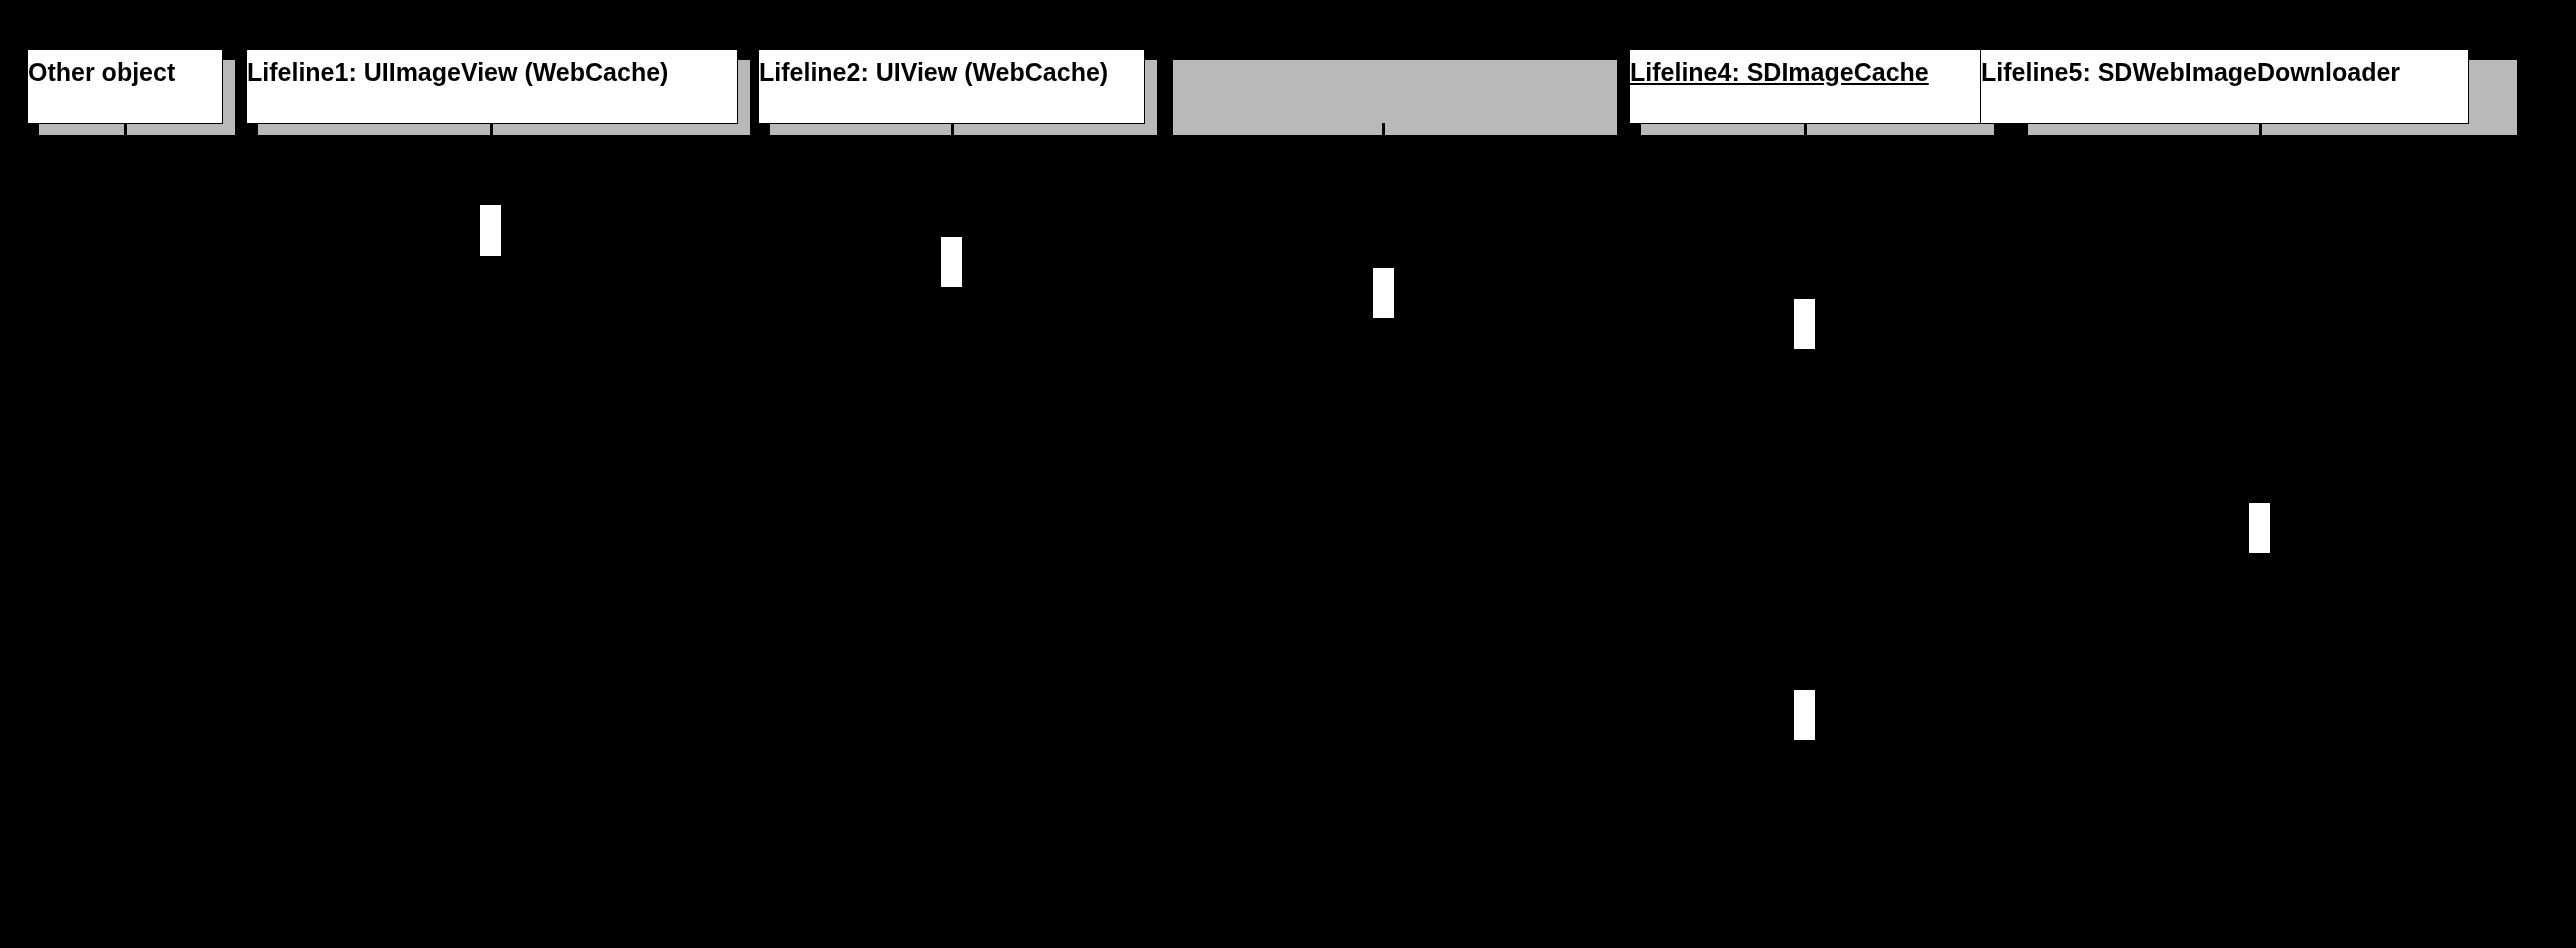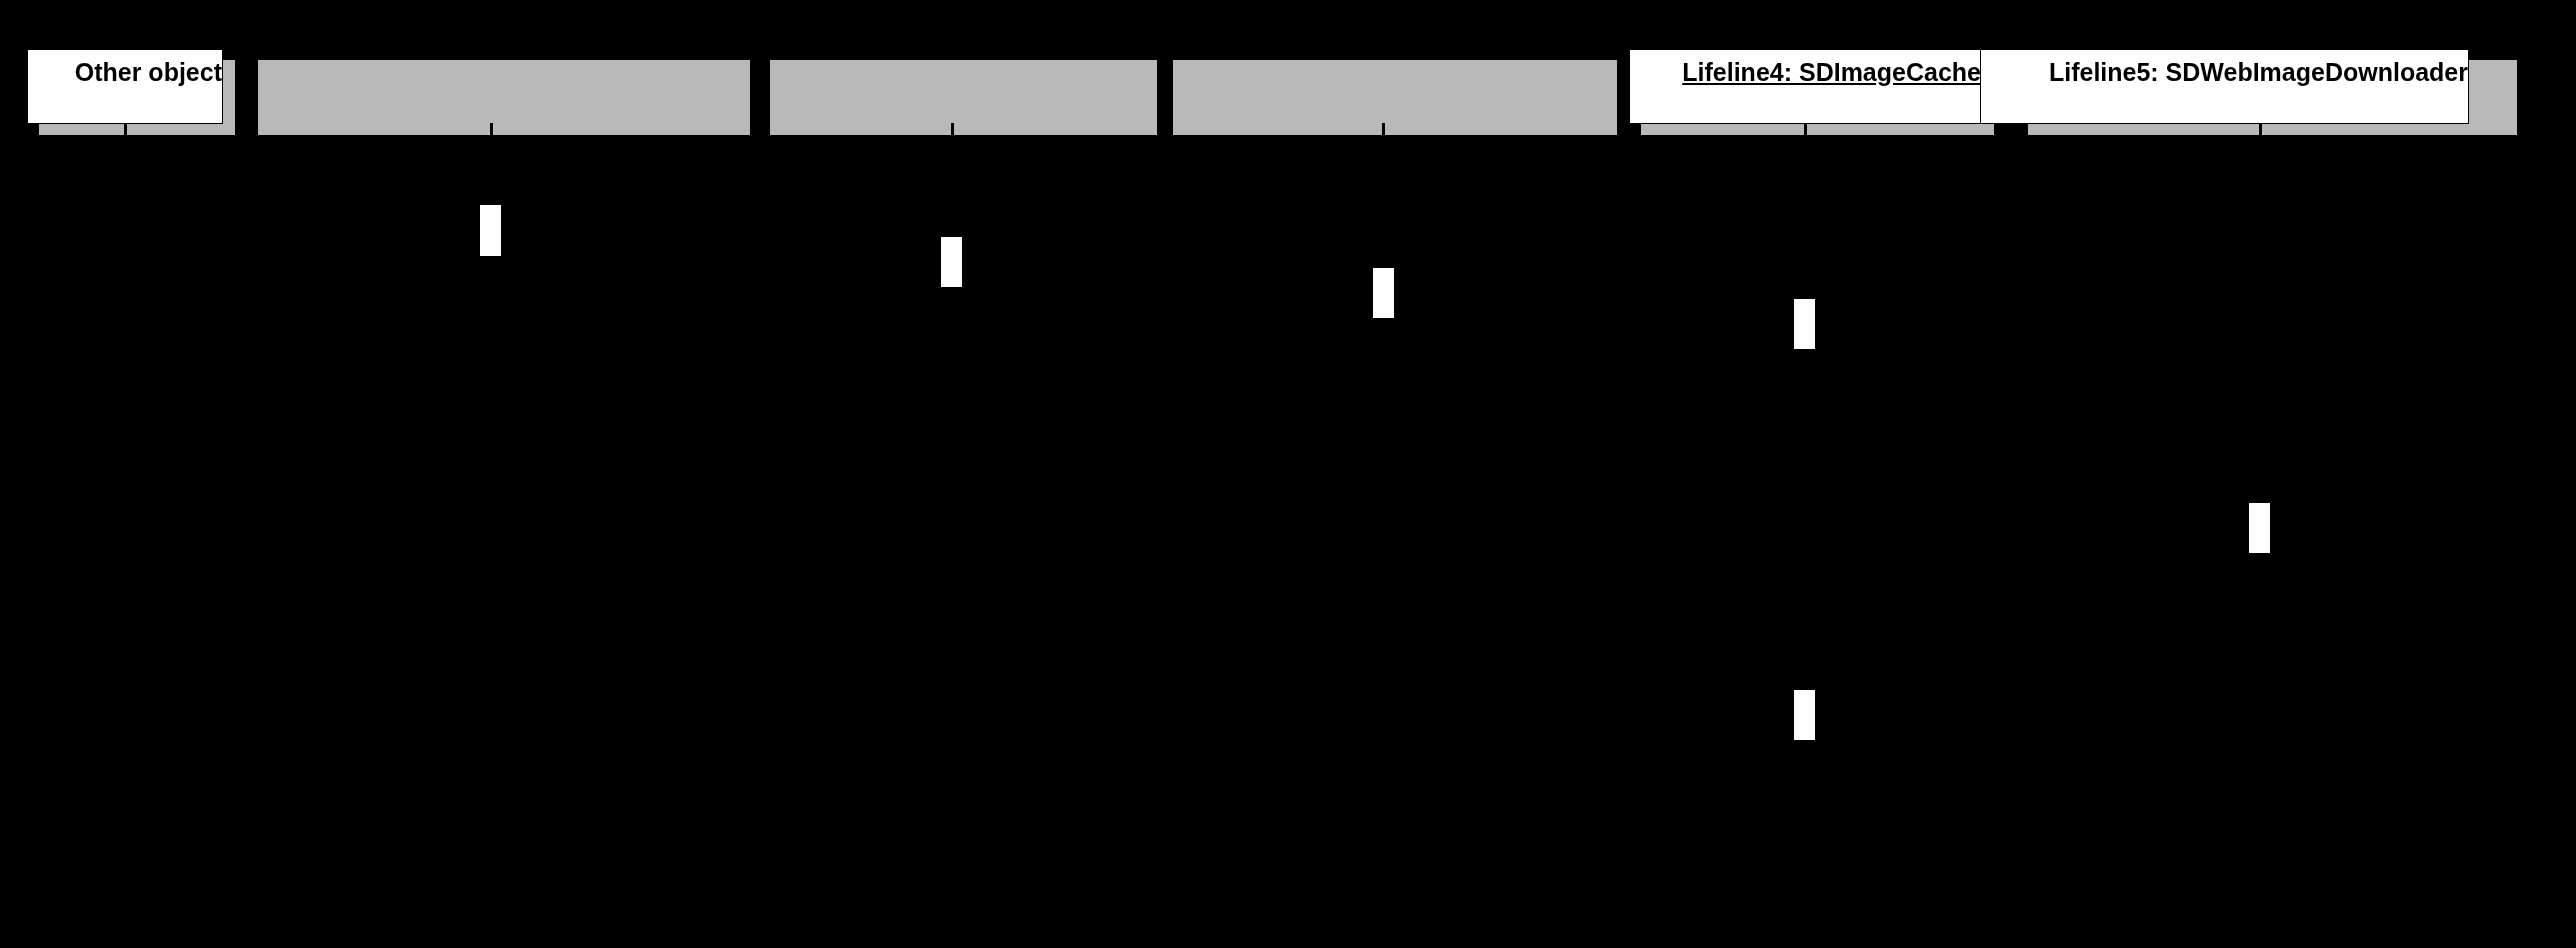--- a/index.html
+++ b/index.html
@@ -33,21 +33,21 @@
   .lifeline-head {
     position: absolute;
     top: 49px;
     height: 75px;
     box-sizing: border-box;
     background: var(--head-fill, #ffffff);
     border: 1.9px solid var(--head-border, #000000);
     color: var(--label-text, #000000);
     font-size: 25px;
     font-weight: bold;
-    text-align: right;
+    text-align: left;
     padding-top: 9.7px;
     line-height: 25px;
     white-space: nowrap;
     z-index: 3;
   }
   .activation-bar {
     position: absolute;
     width: 23px;
     box-sizing: border-box;
     background: var(--activation-fill, #ffffff);
@@ -70,20 +70,26 @@
   <div class="lifeline-line" style="left:124px;"></div>
   <div class="lifeline-line" style="left:490px;"></div>
   <div class="lifeline-line" style="left:951px;"></div>
   <div class="lifeline-line" style="left:1382px;"></div>
   <div class="lifeline-line" style="left:1804px;"></div>
   <div class="lifeline-line" style="left:2259px;"></div>
 
   <div class="lifeline-head" style="left:27px;   width:196px;">
     <span>Other object</span>
   </div>
+  <div class="lifeline-head" style="left:246px;  width:492px;">
+    <span>Lifeline1: UIImageView (WebCache)</span>
+  </div>
+  <div class="lifeline-head" style="left:758px;  width:387px;">
+    <span>Lifeline2: UIView (WebCache)</span>
+  </div>
   <div class="lifeline-head" style="left:1629px; width:353px;text-decoration:underline;">
     <span>Lifeline4: SDImageCache</span>
   </div>
   <div class="lifeline-head" style="left:1980px; width:489px;">
     <span>Lifeline5: SDWebImageDownloader</span>
   </div>
 
   <div class="activation-bar" style="left:479px;  top:204px; height:53px;"></div>
   <div class="activation-bar" style="left:940px;  top:236px; height:52px;"></div>
   <div class="activation-bar" style="left:1372px; top:267px; height:52px;"></div>

